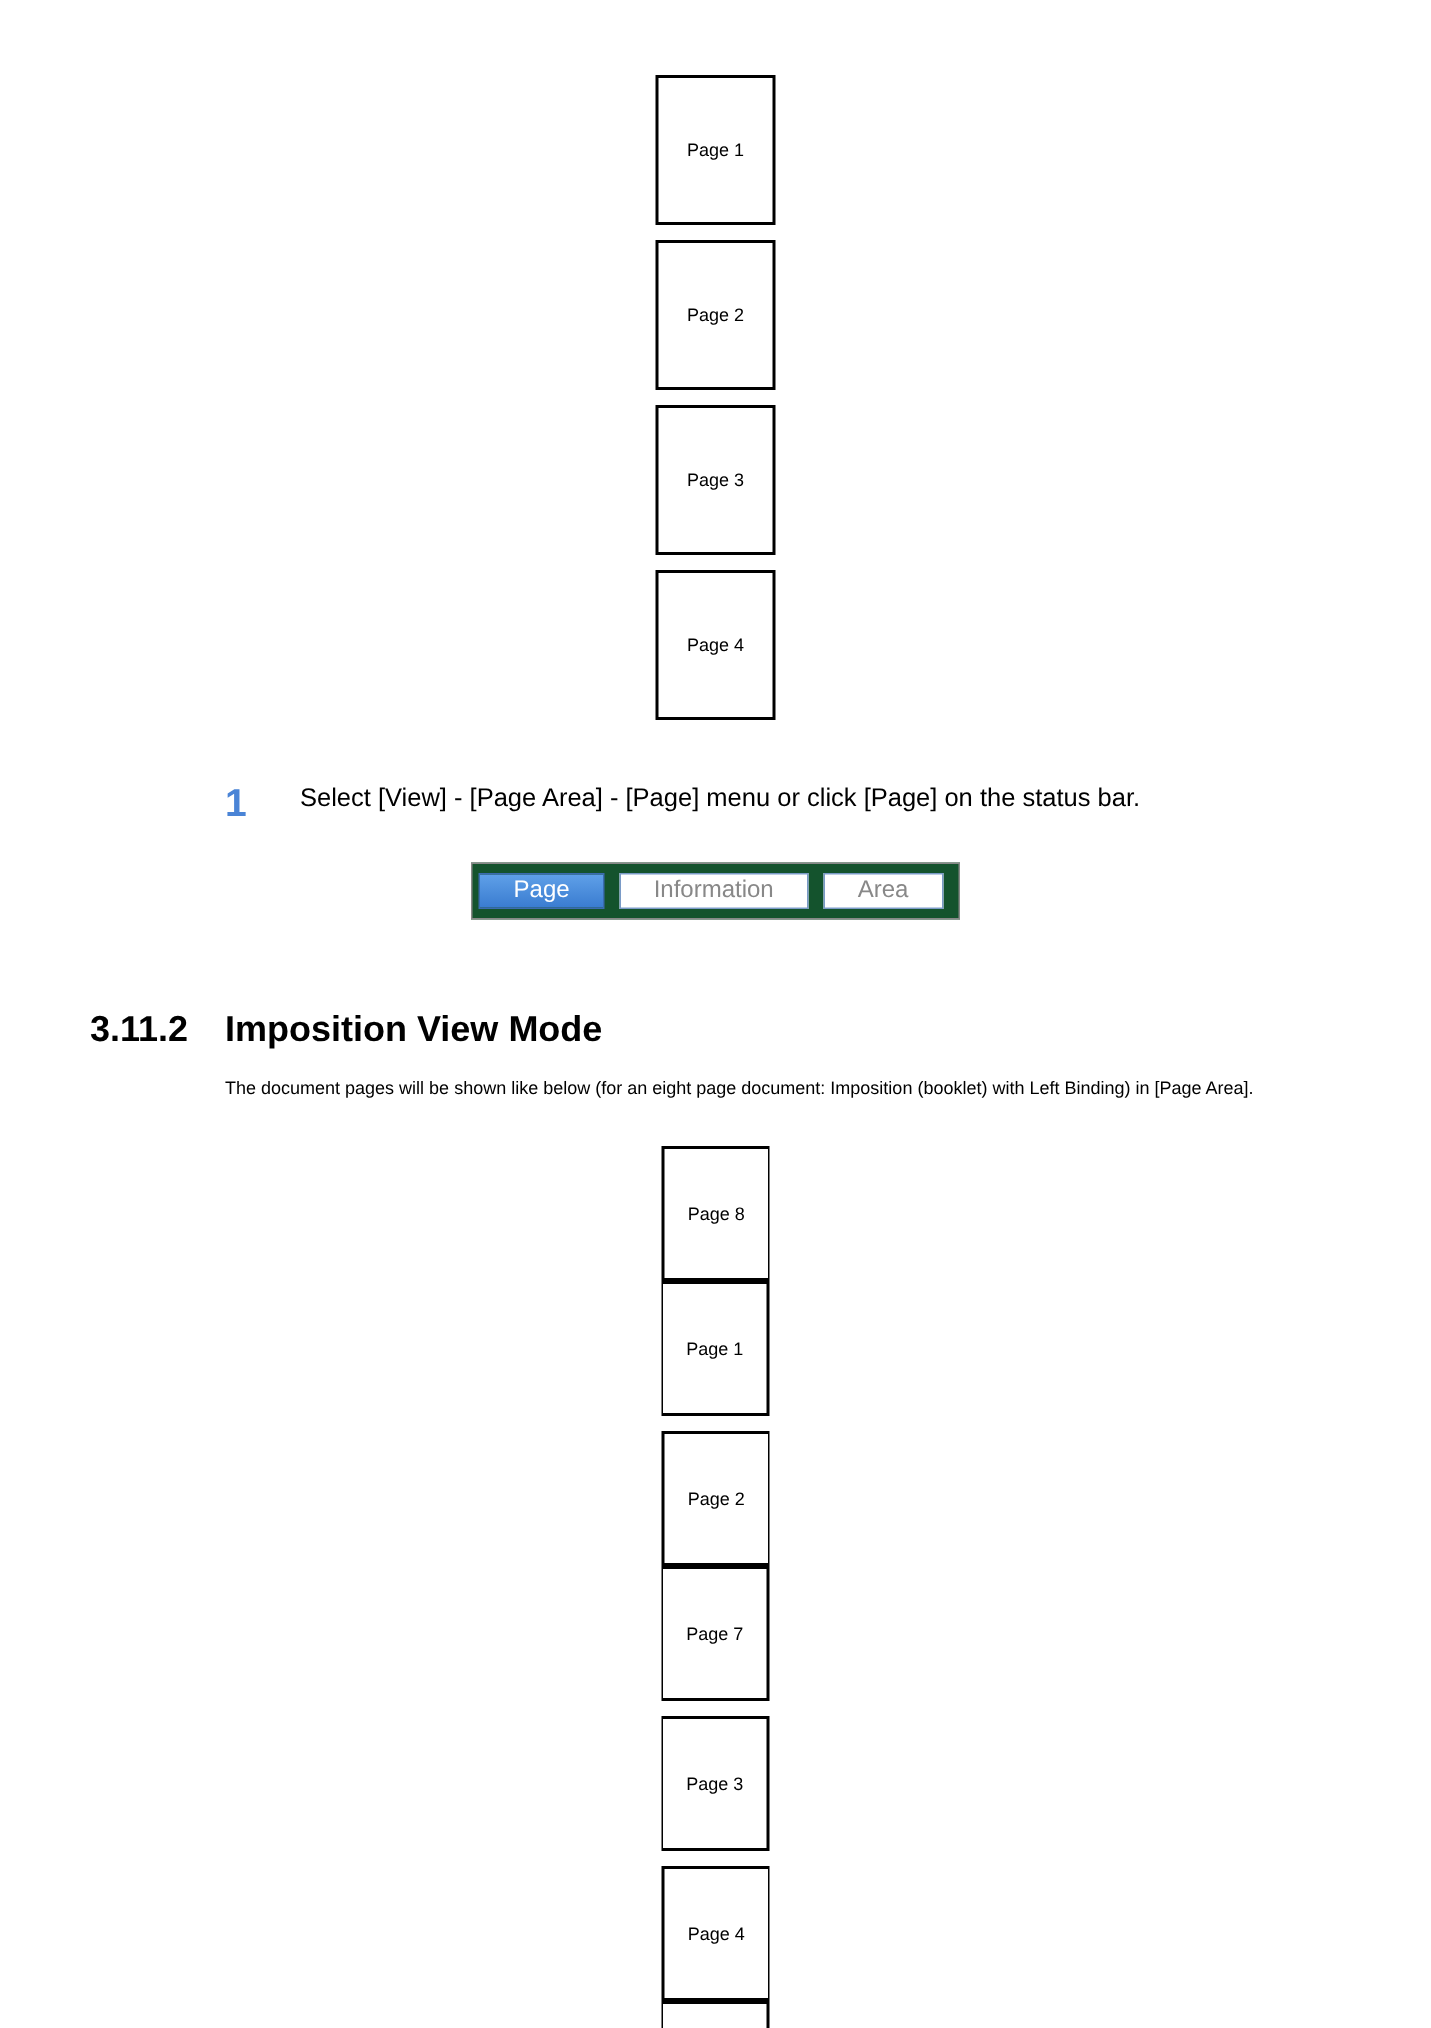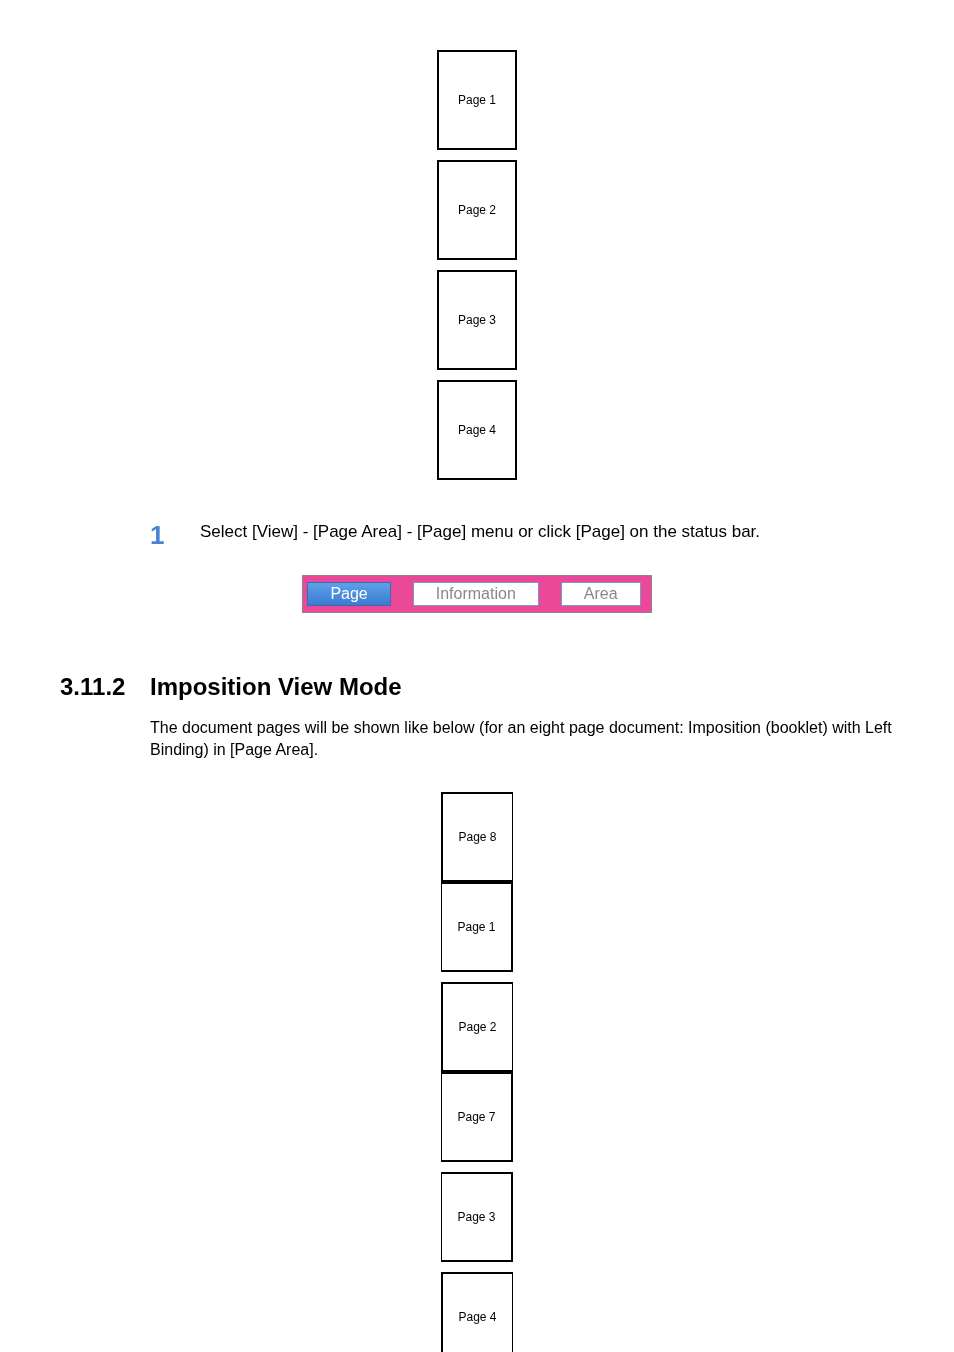--- a/index.html
+++ b/index.html
@@ -95,22 +95,22 @@
   }
   .status-bar-img {
     display: flex;
     justify-content: center;
     margin-bottom: 60px;
   }
   .status-frame {
     border: 1px solid #888;
     padding: 6px 10px 6px 4px;
     display: flex;
-    gap: 22px;
-    background: #ec4899;
+    gap: 10px;
+    background: #14532d;
     align-items: center;
   }
   .status-btn {
     border: 1px solid #7a9bc7;
     padding: 2px 22px;
     font-size: 16px;
     background: #fff;
     color: #888;
   }
   .status-btn.active {
@@ -126,21 +126,21 @@
   .section-number {
     font-size: 24px;
     font-weight: bold;
     width: 90px;
   }
   .section-title {
     font-size: 24px;
     font-weight: bold;
   }
   .body-text {
-    font-size: 16px;
+    font-size: 12px;
     line-height: 1.4;
     margin: 0 0 30px 90px;
   }
 </style>
 </head>
 <body>
 
 <div class="page">
 
 

